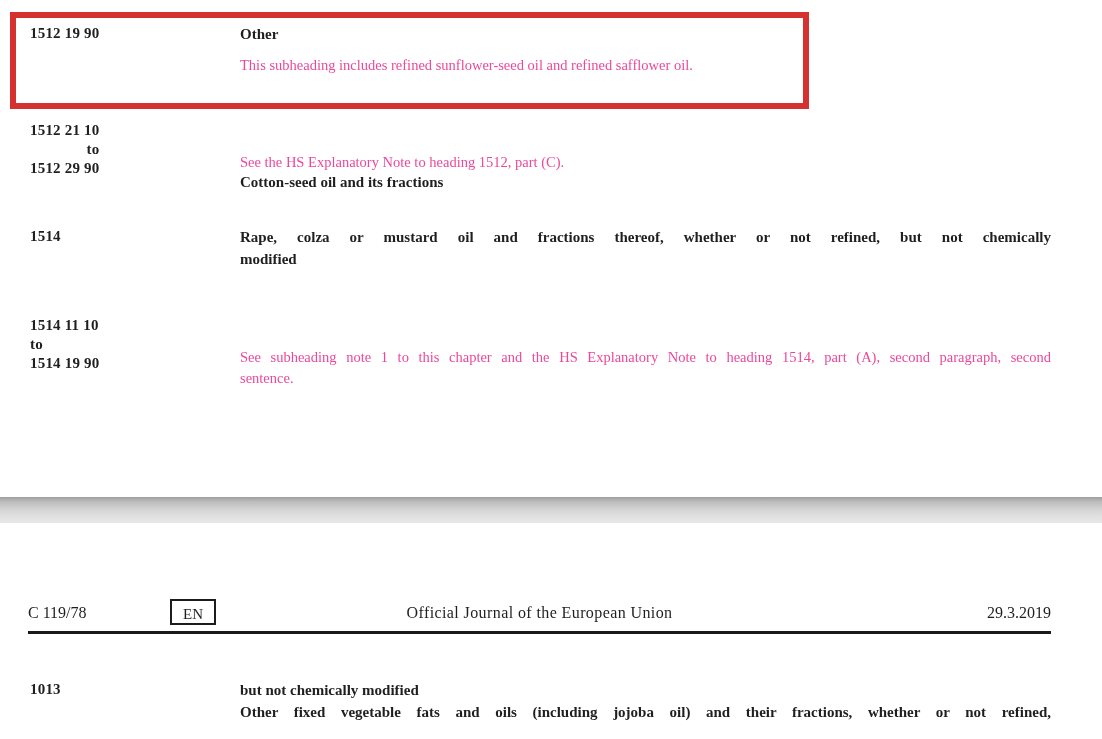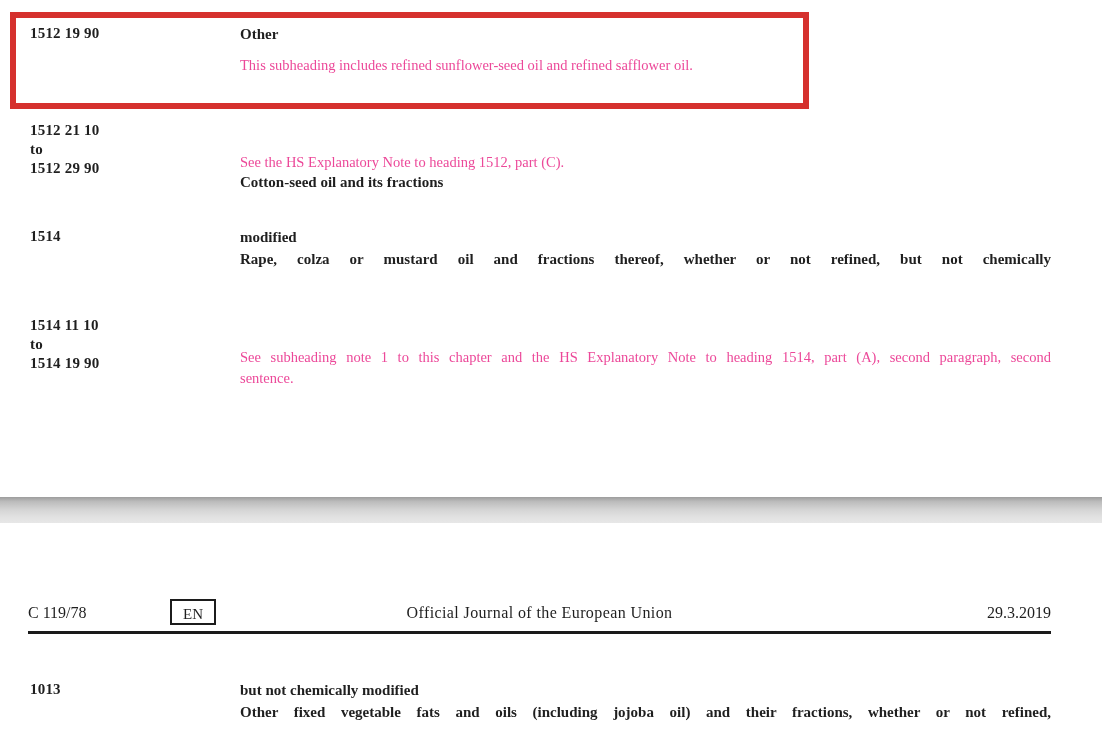--- a/index.html
+++ b/index.html
@@ -100,32 +100,32 @@
 <div class="screen">
 
   <section class="page page1">
 
     <div class="hl-box"></div>
 
     <div class="abs code" style="left:30px; top:24px;">1512 19 90</div>
     <div class="abs heading" style="left:240px; top:24px;">Other</div>
     <div class="abs body-text" style="left:240px; top:55px; width:811px;">This subheading includes refined sunflower-seed oil and refined safflower oil.</div>
 
-    <div class="abs" style="left:30px; top:121px;">
+    <div class="abs" style="left:30px; top:121px;text-align:right;">
       <div class="code">1512 21 10</div>
       <div class="code">to</div>
       <div class="code">1512 29 90</div>
     </div>
     <div class="abs heading" style="left:240px; top:134px;margin-top:38px;">Cotton-seed oil and its fractions</div>
     <div class="abs body-text" style="left:240px; top:152px; width:811px;">See the HS Explanatory Note to heading 1512, part (C).</div>
 
     <div class="abs code" style="left:30px; top:227px;">1514</div>
     <div class="abs" style="left:240px; top:227px; width:811px;">
+      <div class="heading jl">Rape, colza or mustard oil and fractions thereof, whether or not refined, but not chemically</div>
       <div class="heading">modified</div>
-      <div class="heading jl">Rape, colza or mustard oil and fractions thereof, whether or not refined, but not chemically</div>
     </div>
 
     <div class="abs" style="left:30px; top:316px;">
       <div class="code">1514 11 10</div>
       <div class="code">to</div>
       <div class="code">1514 19 90</div>
     </div>
     <div class="abs" style="left:240px; top:347px; width:811px;">
       <div class="body-text jl">See subheading note 1 to this chapter and the HS Explanatory Note to heading 1514, part (A), second paragraph, second</div>
       <div class="body-text">sentence.</div>

